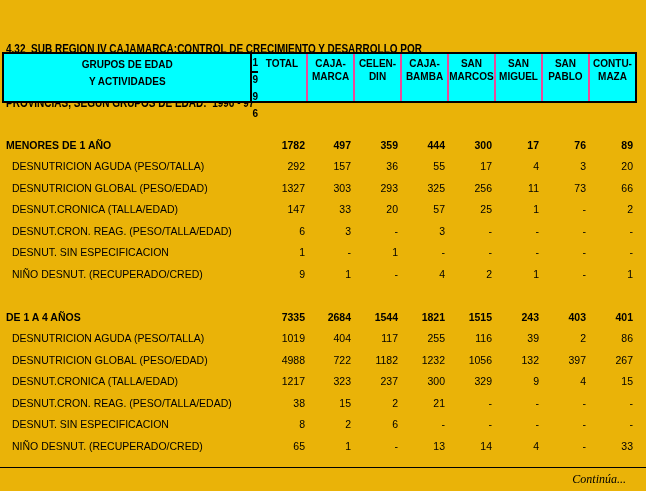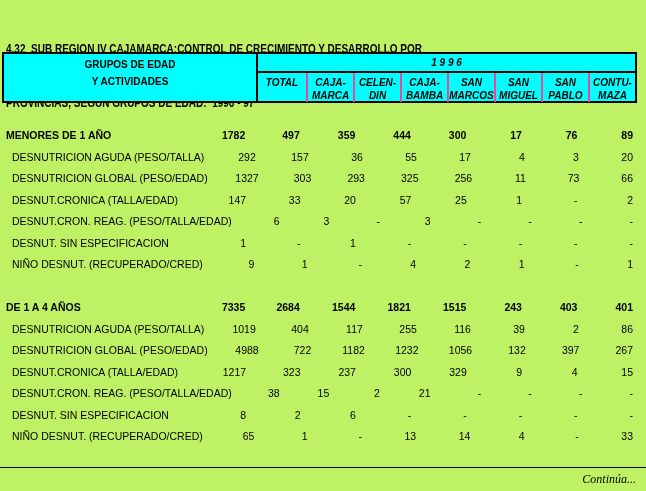--- a/index.html
+++ b/index.html
@@ -4,21 +4,21 @@
 <style>
   * { margin: 0; padding: 0; box-sizing: border-box; }
   html, body { background: #ffffff; }
   body {
     width: 646px; height: 491px;
     font-family: "Liberation Sans", sans-serif;
     color: #000;
     position: relative;
     overflow: hidden;
   }
-  .page { position: relative; width: 646px; height: 491px; background: #bef264; }
+  .page { position: relative; width: 646px; height: 491px; background: #eab308; }
 
   
   .title {
     position: absolute; left: 6px; top: 4px;
     font-weight: bold; font-size: 12.5px; line-height: 18px;
     transform: scaleX(0.8); transform-origin: left top;
     white-space: pre;
   }
 
   
@@ -27,52 +27,52 @@
     width: 635px; height: 51px;
     background: #00ffff;
     border: 2px solid #000;
     display: flex;
     font-weight: bold; font-size: 10px;
   }
   .label-cell {
     width: 258px; border-right: 2px solid #000;
     text-align: center; padding-top: 2px; line-height: 17px;
   }
-  .year-section { flex: 1; display: flex; flex-direction: column; font-style: italic; }
+  .year-section { flex: 1; display: flex; flex-direction: row; }
   .year-cell {
     height: 19px; border-bottom: 2px solid #000;
     text-align: center; line-height: 17px;
   }
   .cols { flex: 1; display: flex; }
   .col-cell {
     width: 47px; border-left: 2px solid #ec4899;
     text-align: center; padding-top: 3px; line-height: 13px;
   }
   .col-cell:first-child { width: 48px; border-left: none; }
 
   
   .tbody {
     position: absolute; left: 2px; top: 129px; width: 635px;
     font-size: 10.5px;
   }
-  .row { display: flex; height: 21.5px; align-items: flex-start; gap: 20px; }
+  .row { display: flex; height: 21.5px; align-items: flex-end; }
   .row.section-header { font-weight: bold; }
   .rlabel { width: 258px; padding-left: 10px; white-space: pre; }
   .section-header .rlabel { padding-left: 4px; }
   .cell { width: 47px; text-align: right; padding-right: 4px; }
   .cell:nth-child(2) { width: 48px; padding-right: 3px; }
   .spacer-row { height: 21.5px; }
 
   
   .footer-rule {
     position: absolute; left: 0; top: 467px; width: 646px;
     border-top: 1px solid #000;
   }
   .continua {
-    position: absolute; right: 10px; top: 472px;
+    position: absolute; right: 20px; top: 472px;
     font-family: "Liberation Serif", serif;
     font-style: italic; font-size: 12px;
   }
 </style>
 </head>
 <body>
 
 <div class="page">
 
   <div class="title">

